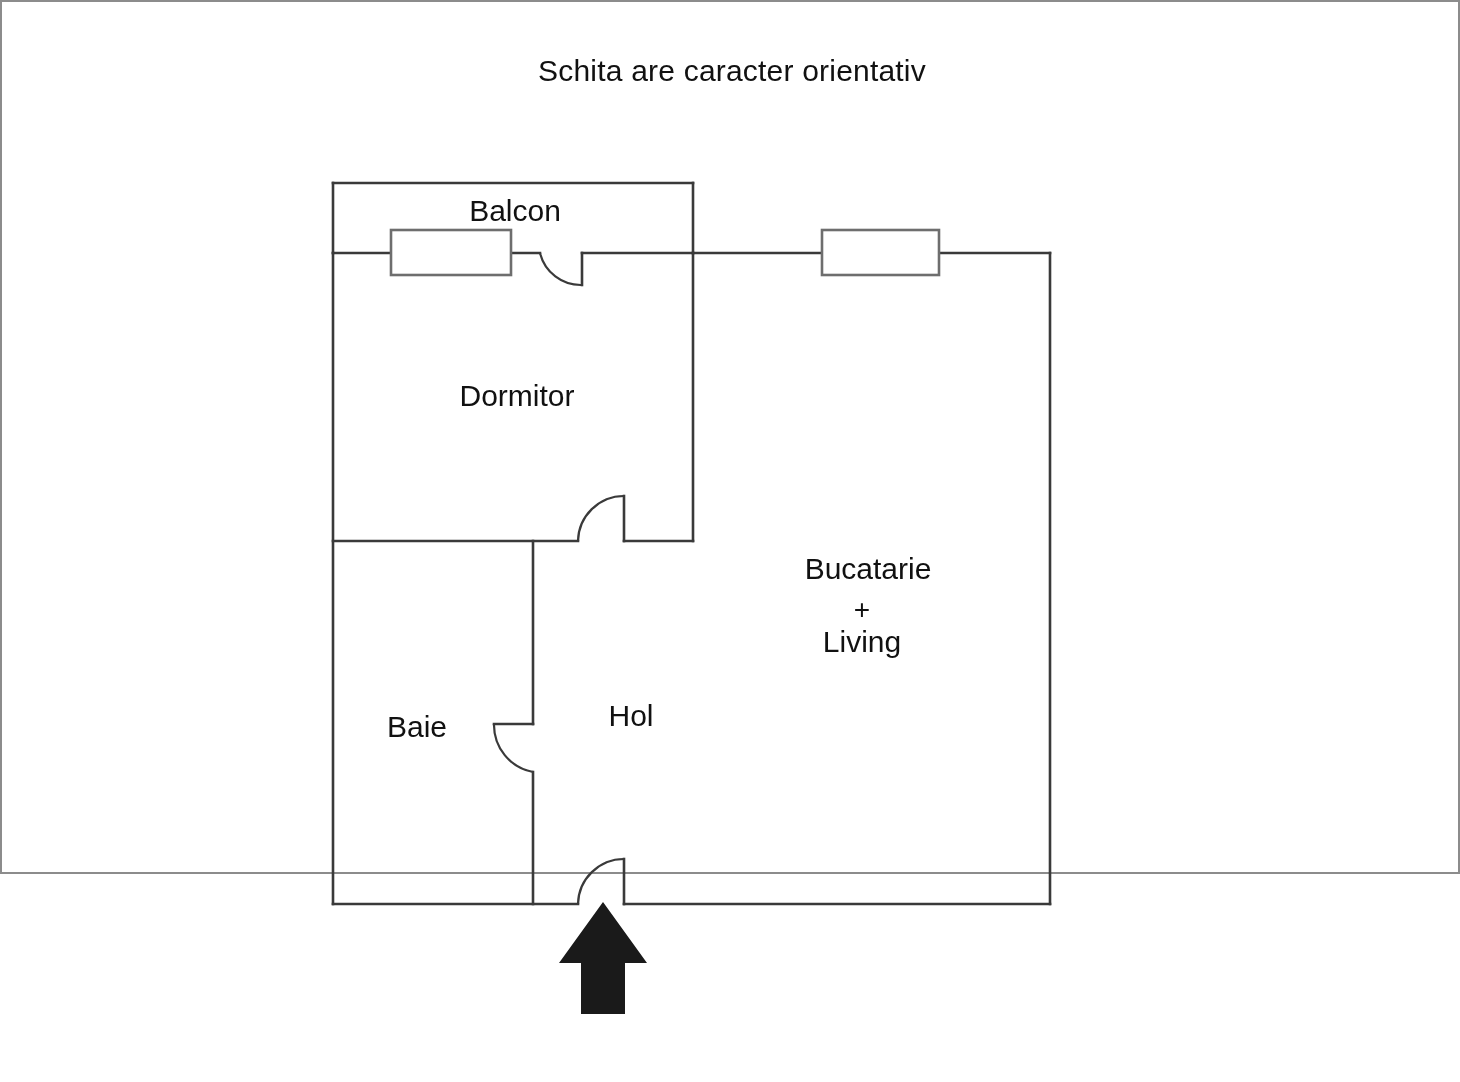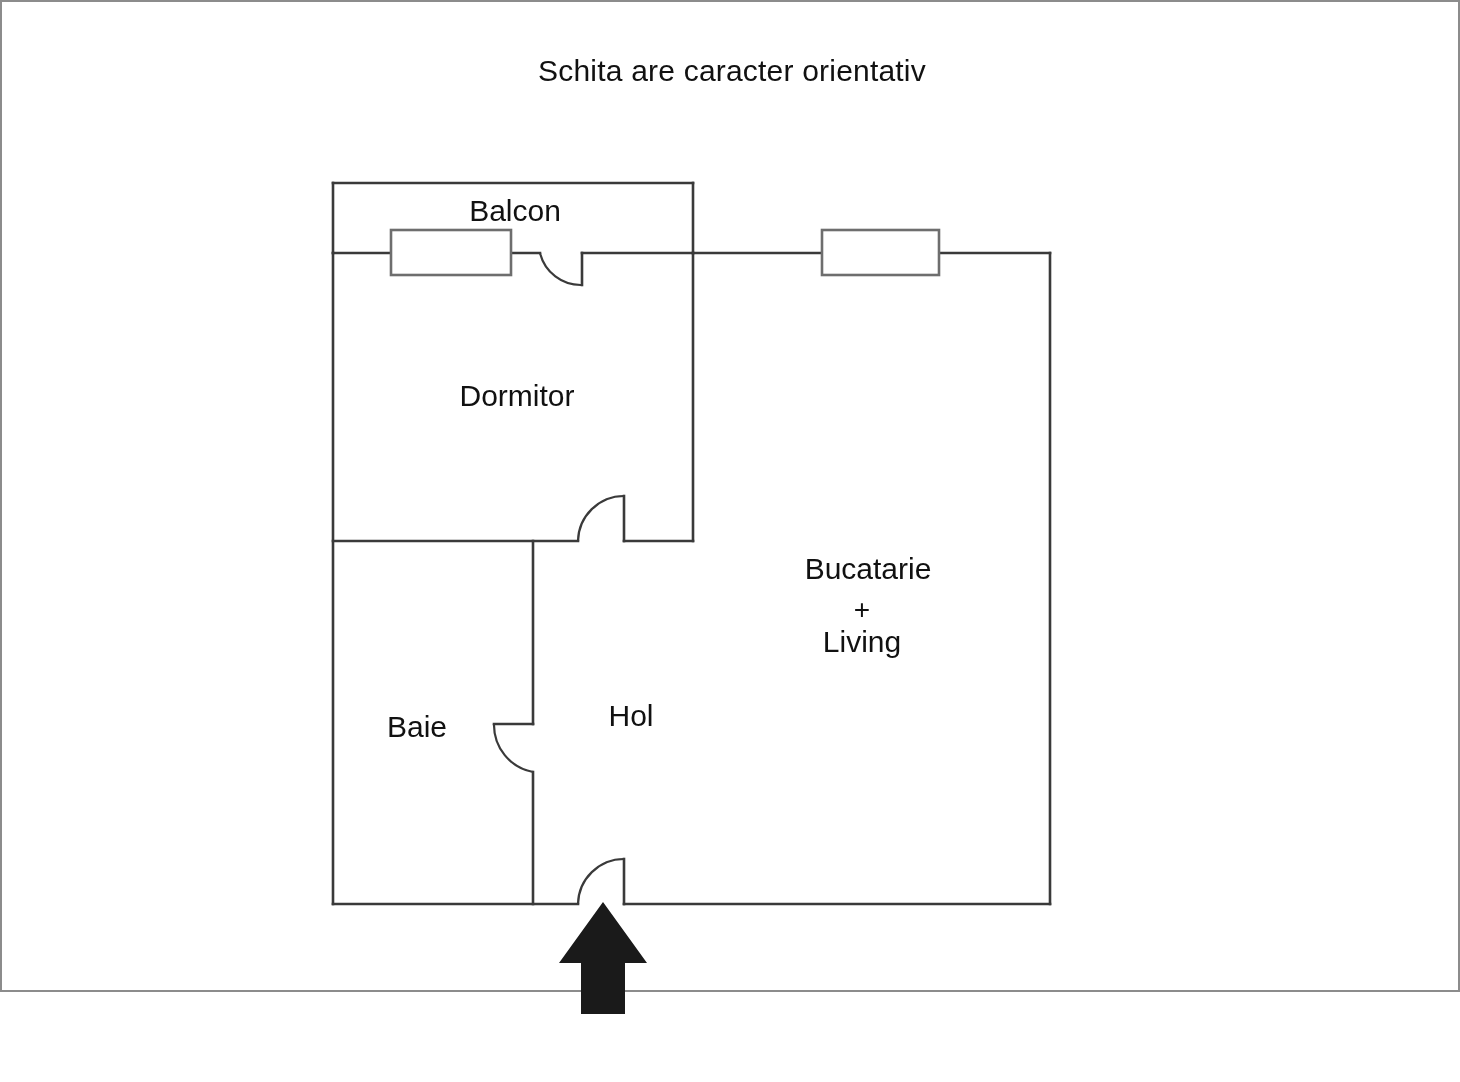--- a/index.html
+++ b/index.html
@@ -9,21 +9,21 @@
   }
   body {
     width: 1460px;
     height: 1082px;
     font-family: "Liberation Sans", sans-serif;
     overflow: hidden;
   }
   #page {
     position: relative;
     width: 1460px;
-    height: 992px;
+    height: 874px;
     background: #ffffff;
     box-sizing: border-box;
     border: 2px solid #8c8c8c;
   }
   #plan-title {
     position: absolute;
     left: 0;
     top: 52px;
     width: 1460px;
     text-align: center;

